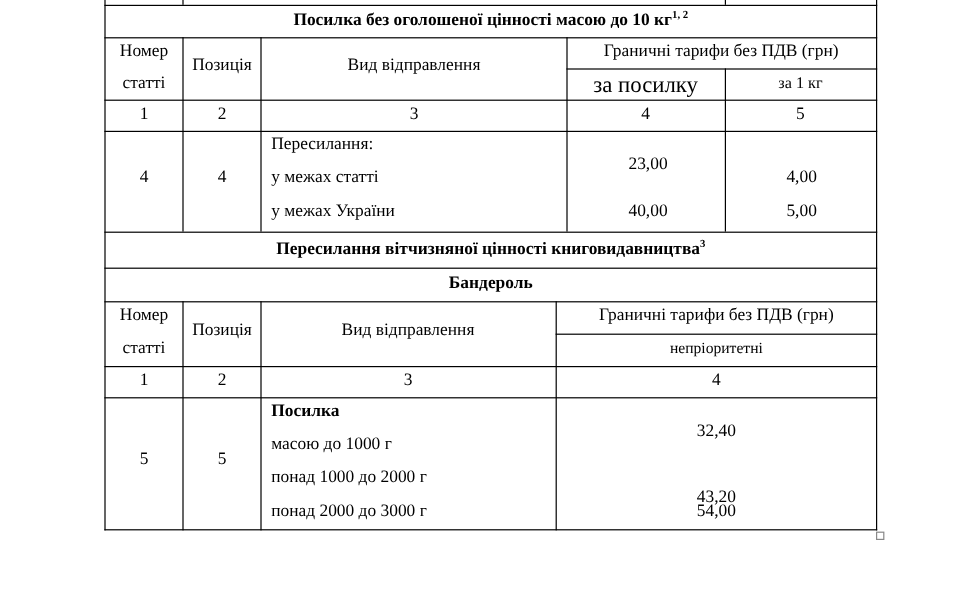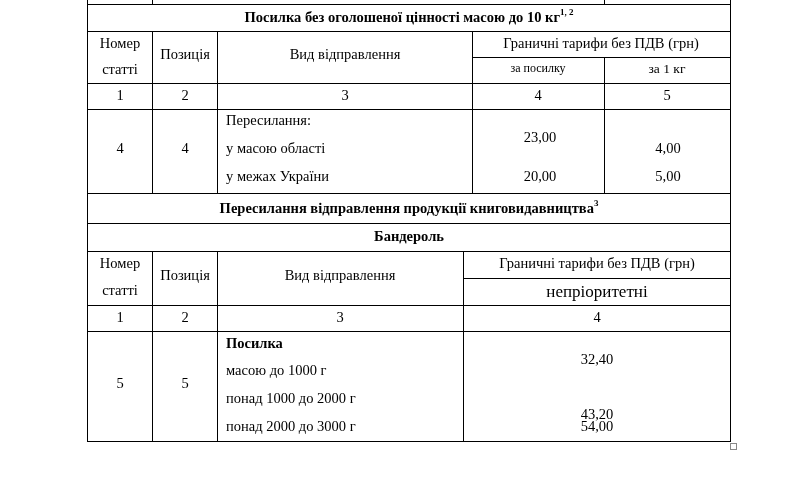--- a/index.html
+++ b/index.html
@@ -47,50 +47,50 @@
   <div class="ln h" style="left:87px;top:441px;width:644px"></div>
 </div>
 
 <div class="t c b" style="left:409px;top:10px"><span>Посилка без оголошеної цінності масою до 10 кг</span><sup>1, 2</sup></div>
 
 <div class="t c" style="left:120px;top:36px">Номер</div>
 <div class="t c" style="left:120px;top:62px">статті</div>
 <div class="t c" style="left:185px;top:47px">Позиція</div>
 <div class="t c" style="left:345px;top:47px">Вид відправлення</div>
 <div class="t c" style="left:601px;top:36px">Граничні тарифи без ПДВ (грн)</div>
-<div class="t c" style="left:538px;top:62px;font-size:12px">за посилку</div>
+<div class="t c" style="left:538px;top:62px;font-size:19px">за посилку</div>
 <div class="t c" style="left:667px;top:62px;font-size:13.5px">за 1 кг</div>
 
 <div class="t c" style="left:120px;top:88px">1</div>
 <div class="t c" style="left:185px;top:88px">2</div>
 <div class="t c" style="left:345px;top:88px">3</div>
 <div class="t c" style="left:538px;top:88px">4</div>
 <div class="t c" style="left:667px;top:88px">5</div>
 
 <div>
   <div class="t c" style="left:120px;top:141px">4</div>
   <div class="t c" style="left:185px;top:141px">4</div>
   <div class="t" style="left:226px;top:113px">Пересилання:</div>
-  <div class="t" style="left:226px;top:141px">у масою області</div>
+  <div class="t" style="left:226px;top:141px">у межах статті</div>
   <div class="t" style="left:226px;top:169px">у межах України</div>
   <div class="t c" style="left:540px;top:130px">23,00</div>
-  <div class="t c" style="left:540px;top:169px">20,00</div>
+  <div class="t c" style="left:540px;top:169px">40,00</div>
   <div class="t c" style="left:668px;top:141px">4,00</div>
   <div class="t c" style="left:668px;top:169px">5,00</div>
 </div>
 
-<div class="t c b" style="left:409px;top:201px"><span>Пересилання відправлення продукції книговидавництва</span><sup>3</sup></div>
+<div class="t c b" style="left:409px;top:201px"><span>Пересилання вітчизняної цінності книговидавництва</span><sup>3</sup></div>
 <div class="t c b" style="left:409px;top:229px">Бандероль</div>
 
 <div class="t c" style="left:120px;top:256px">Номер</div>
 <div class="t c" style="left:120px;top:283px">статті</div>
 <div class="t c" style="left:185px;top:268px">Позиція</div>
 <div class="t c" style="left:340px;top:268px">Вид відправлення</div>
 <div class="t c" style="left:597px;top:256px">Граничні тарифи без ПДВ (грн)</div>
-<div class="t c" style="left:597px;top:283px;font-size:17px">непріоритетні</div>
+<div class="t c" style="left:597px;top:283px;font-size:13px">непріоритетні</div>
 
 <div class="t c" style="left:120px;top:310px">1</div>
 <div class="t c" style="left:185px;top:310px">2</div>
 <div class="t c" style="left:340px;top:310px">3</div>
 <div class="t c" style="left:597px;top:310px">4</div>
 
 <div>
   <div class="t c" style="left:120px;top:376px">5</div>
   <div class="t c" style="left:185px;top:376px">5</div>
   <div class="t b" style="left:226px;top:336px">Посилка</div>

